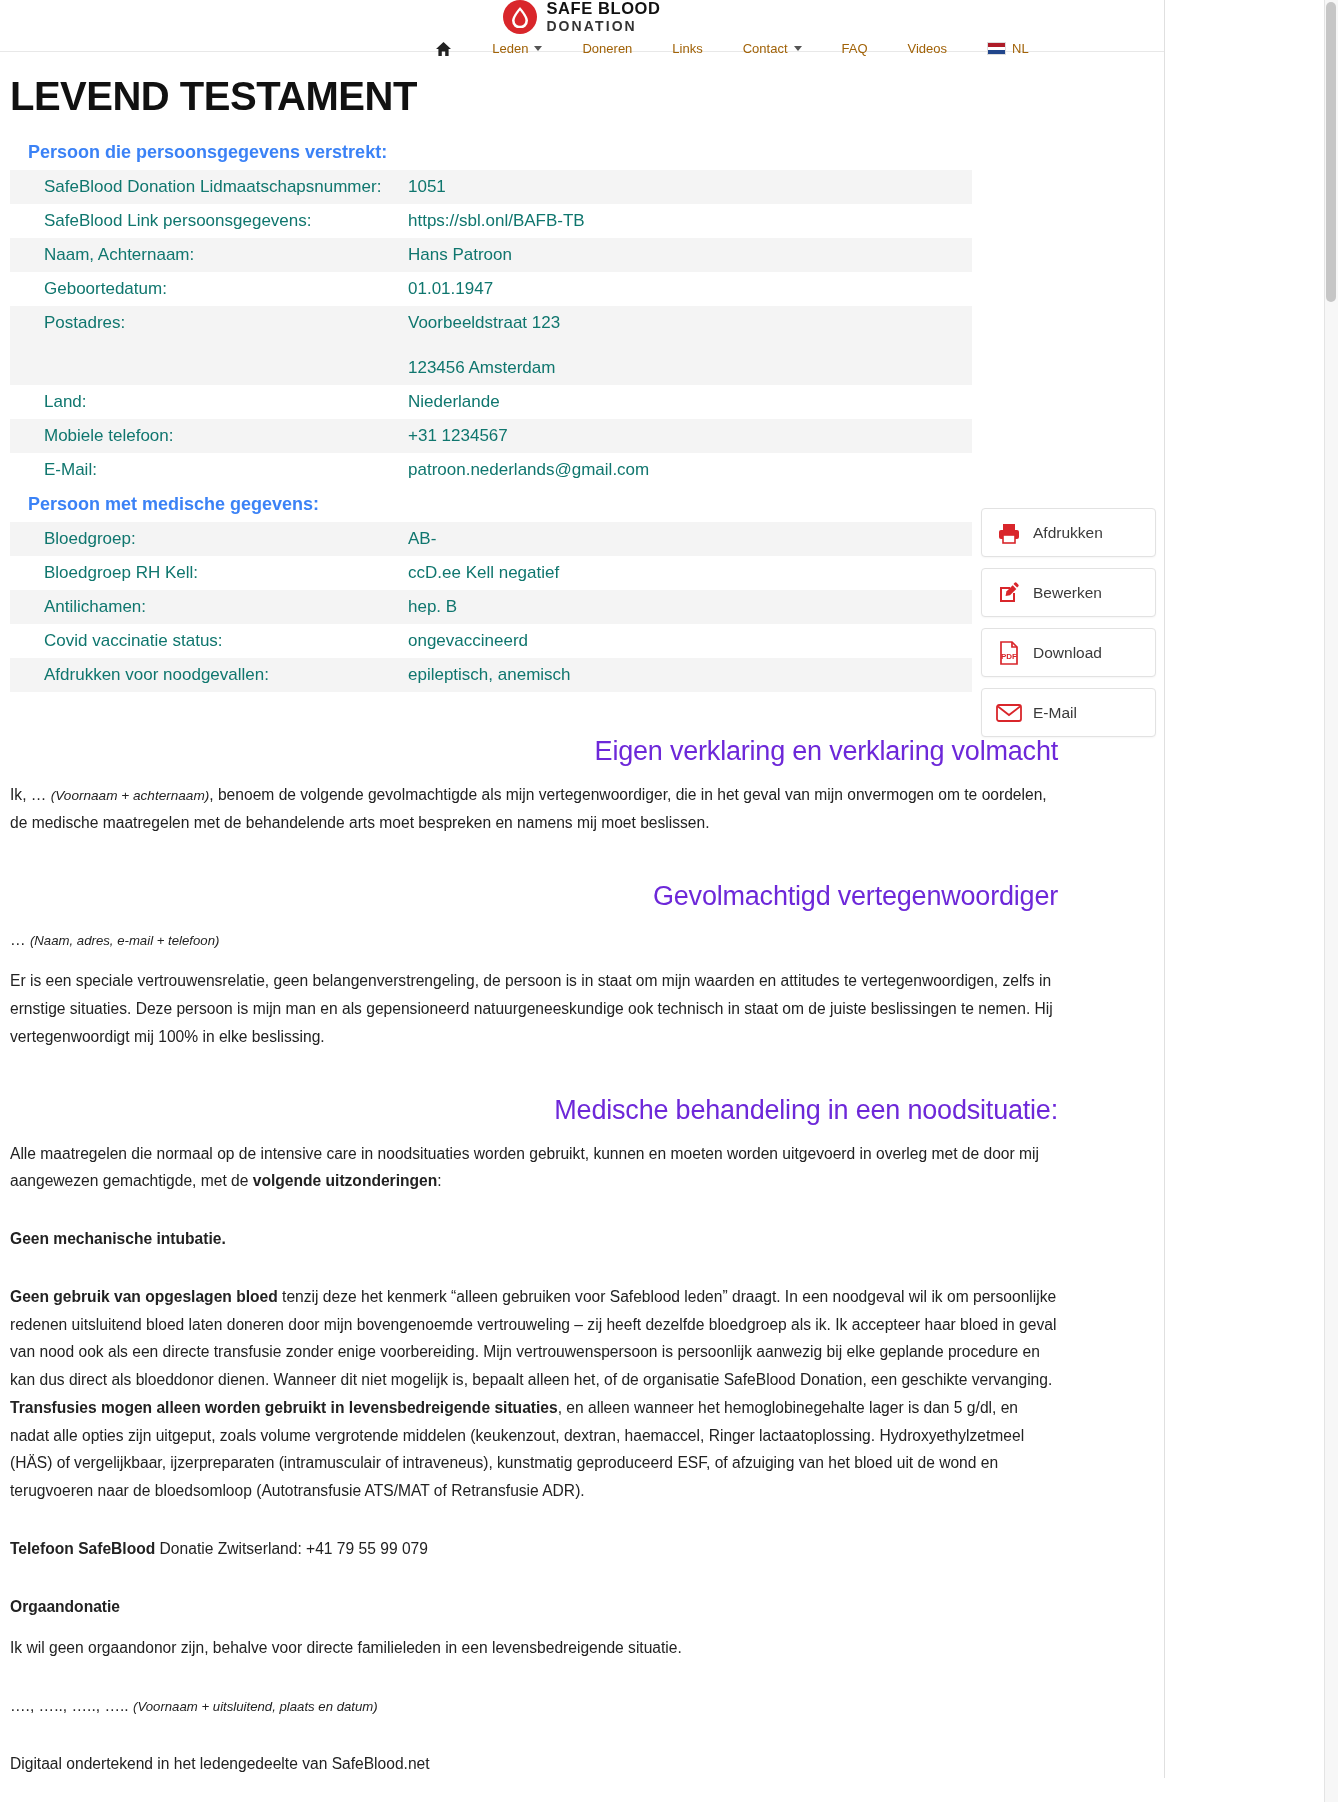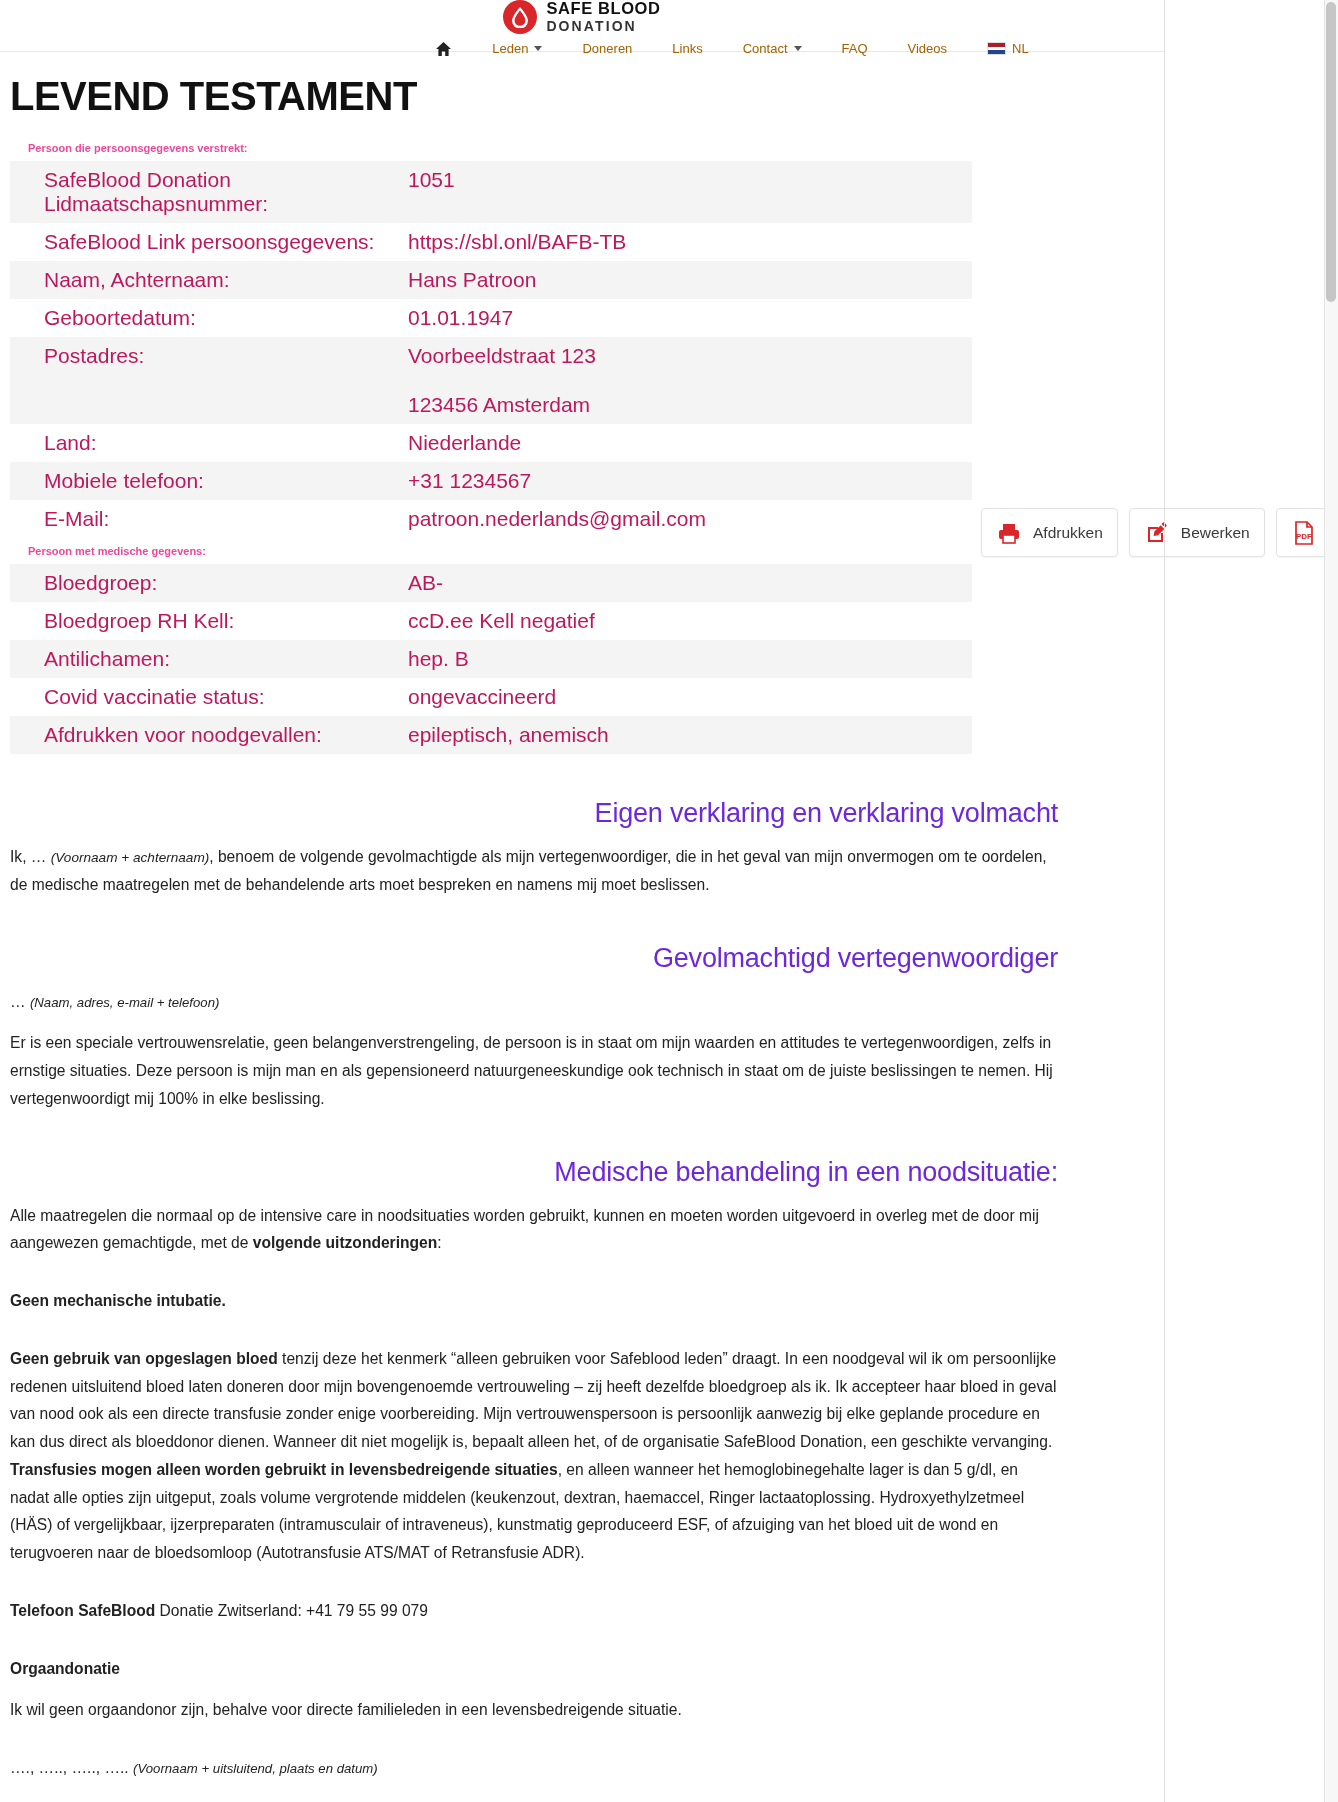--- a/index.html
+++ b/index.html
@@ -73,29 +73,29 @@
     font-weight: 700;
     letter-spacing: -0.5px;
     margin: 22px 0 16px 10px;
     color: #111;
   }
 
   
   .data-table { width: 962px; margin-left: 10px; border-collapse: collapse; }
   .data-table tr.section td {
     font-weight: 700;
-    font-size: 11px;
+    font-size: 18px;
     padding: 7px 8px 7px 18px;
     background: #ffffff;
-    color: #ec4899;
+    color: #3b82f6;
   }
   .data-table td {
-    font-size: 21px;
+    font-size: 17px;
     padding: 7px 8px;
-    color: #be185d;
+    color: #0f766e;
     vertical-align: top;
   }
   .data-table td.k { width: 390px; padding-left: 34px; }
   .data-table tr.alt td { background: #f4f4f4; }
   .data-table td .line2 { display:block; margin-top: 25px; }
 
   
   .content { margin-left: 10px; width: 1048px; }
   h2.sec {
     font-size: 27px;
@@ -116,20 +116,21 @@
   b, strong { font-weight: 700; }
   .gap { height: 16px; }
 
   
   .actions {
     position: absolute;
     right: 8px;
     top: 508px;
     width: 175px;
     display: flex;
+    flex-direction: column;
     gap: 11px;
   }
   .action-btn {
     height: 49px;
     border: 1px solid #e2e2e2;
     border-radius: 4px;
     background: #fff;
     display: flex;
     align-items: center;
     gap: 11px;

